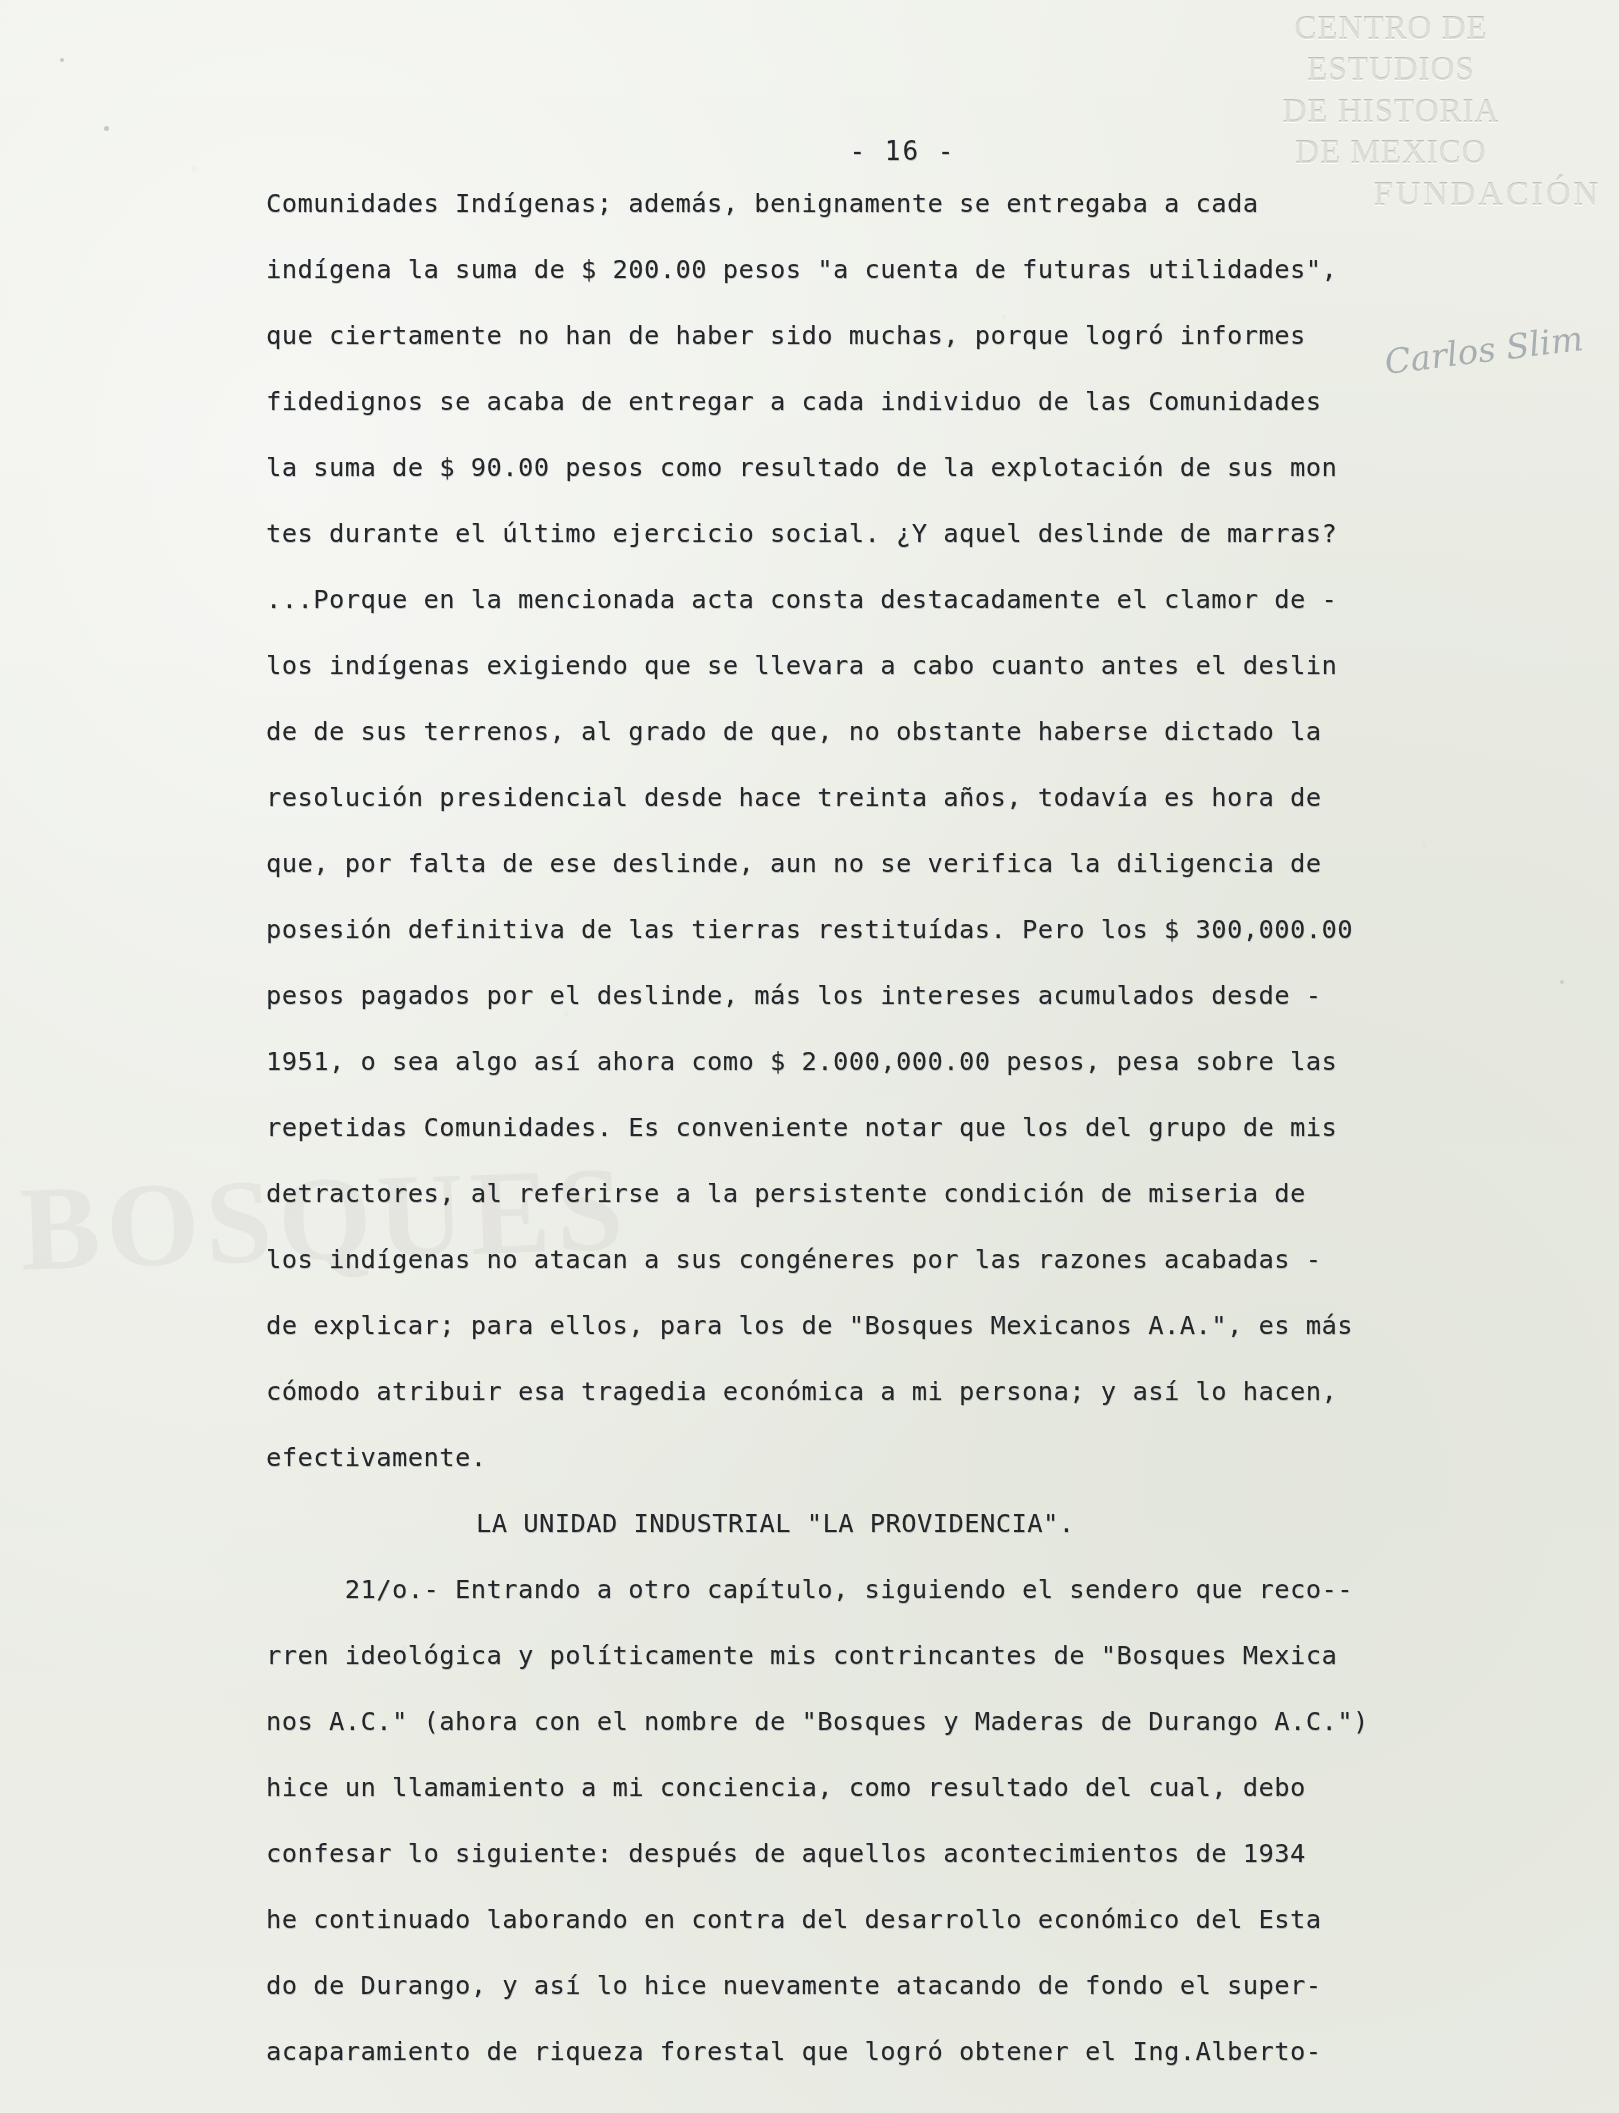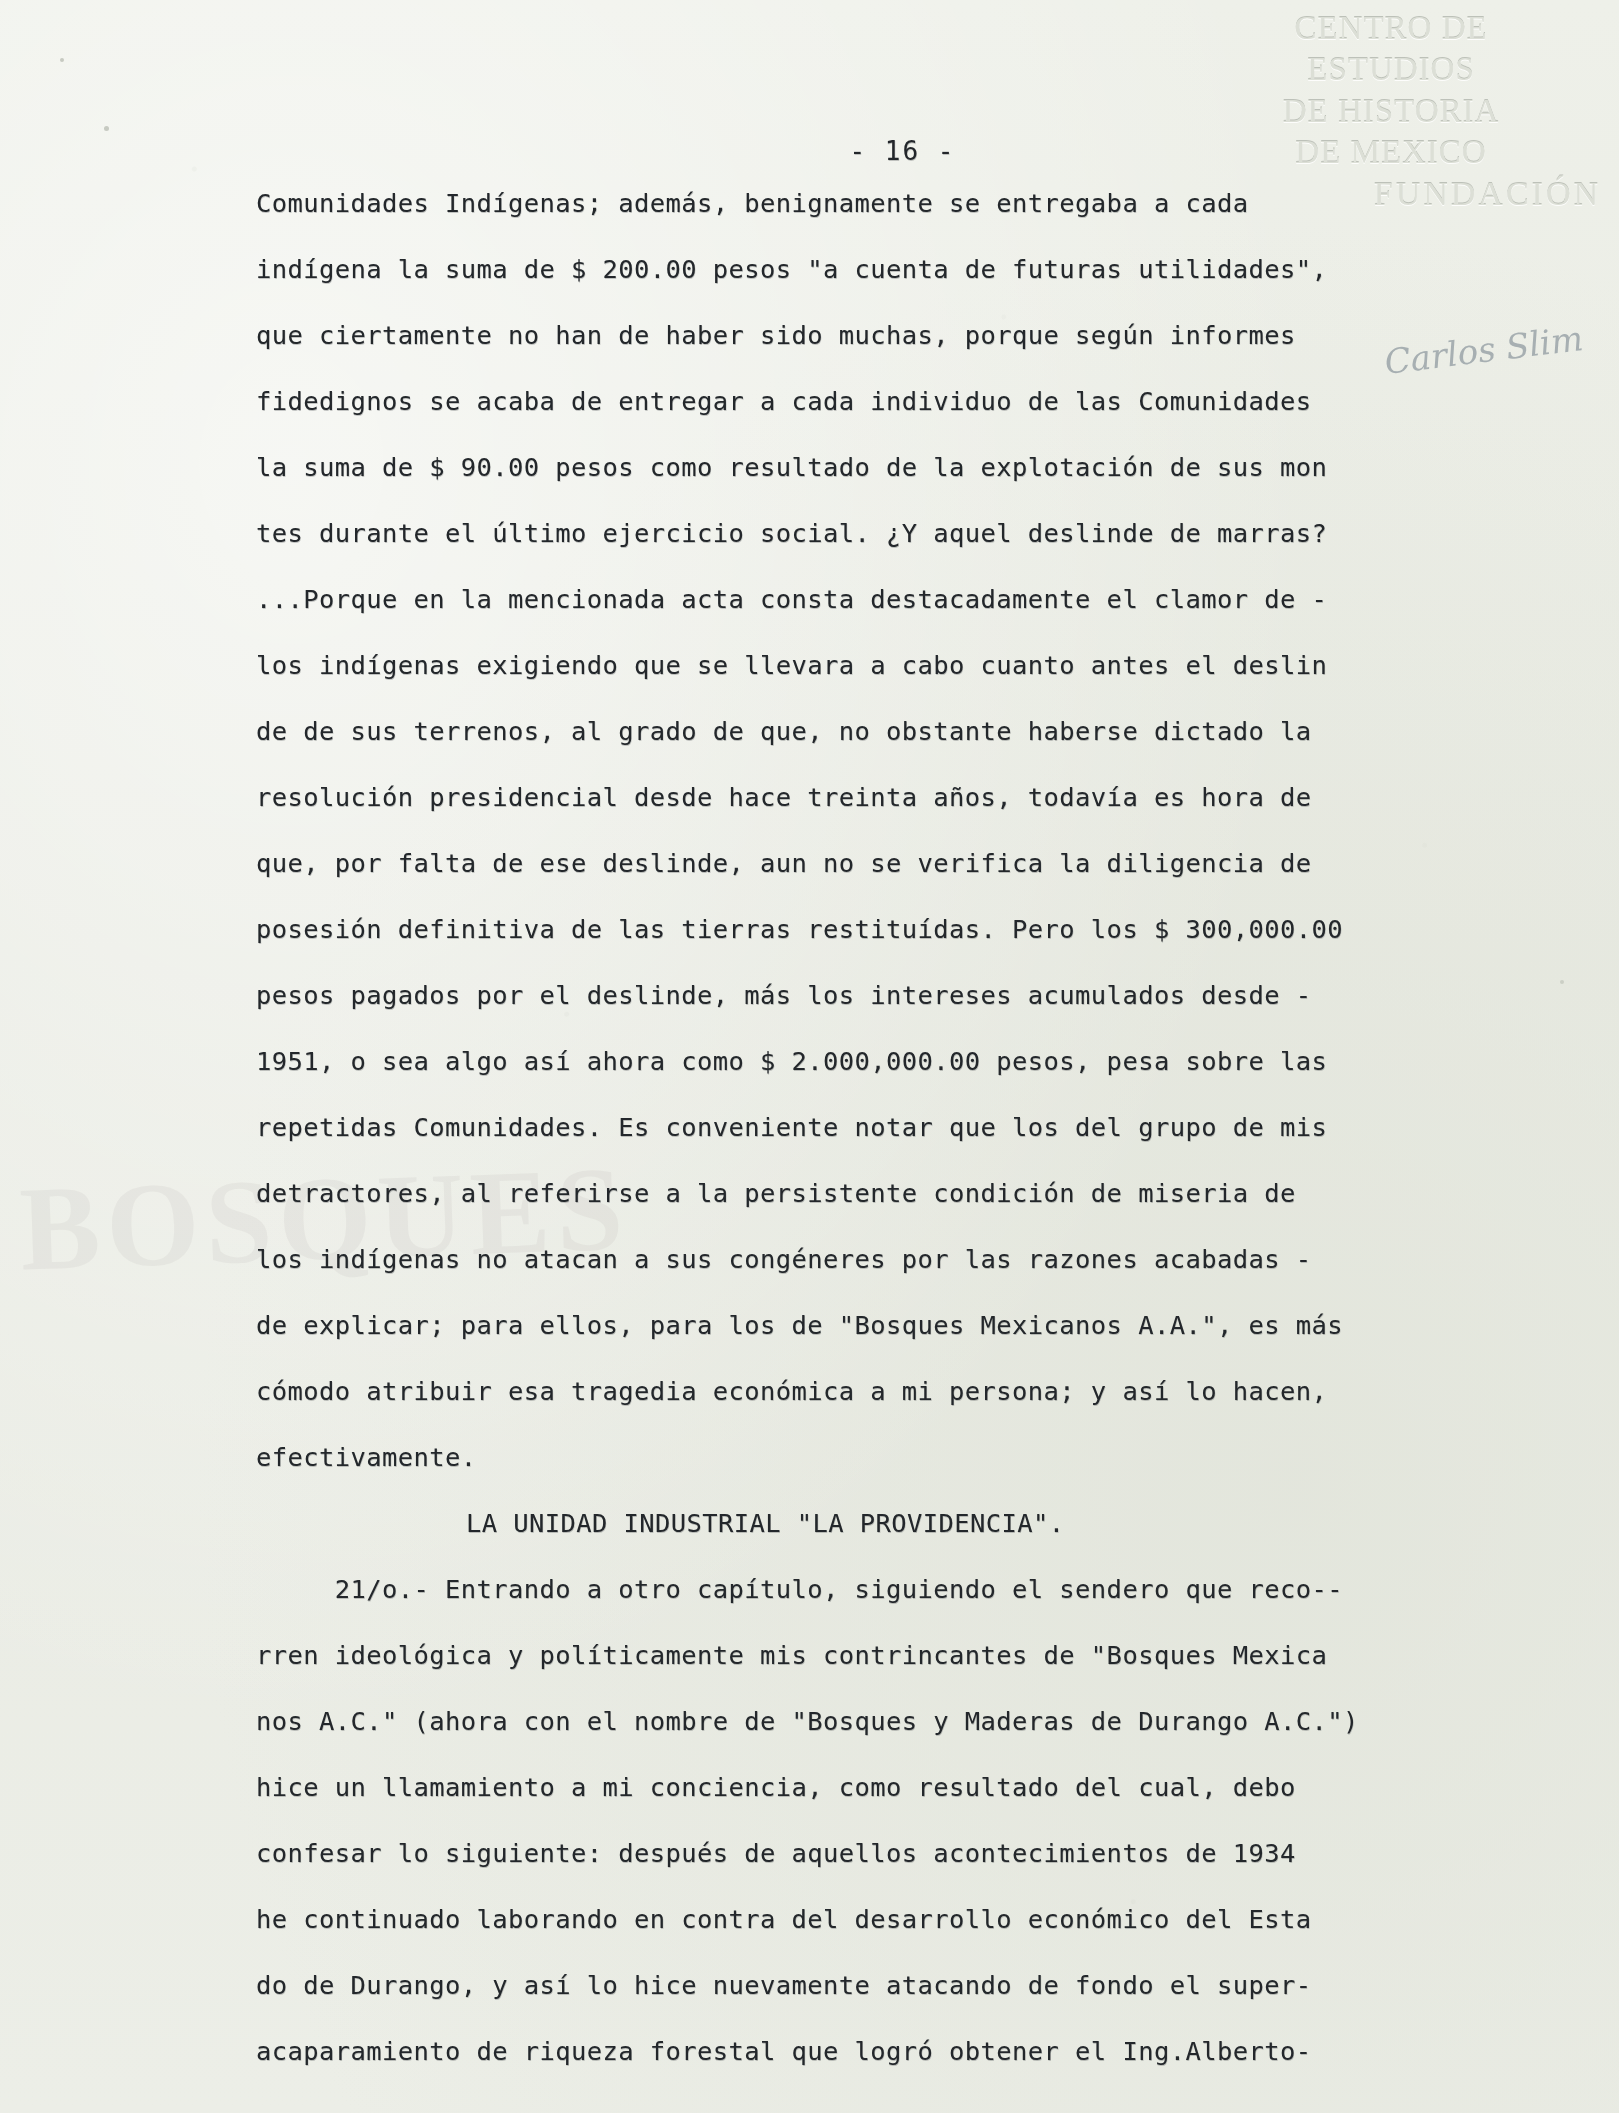--- a/index.html
+++ b/index.html
@@ -119,21 +119,21 @@
   .page-number {
     position: absolute;
     left: 0;
     top: 0;
     width: 1305px;
     text-align: center;
     font-size: 26px;
     letter-spacing: 2px;
     color: #22262a;
   }
-  .body-text { position: absolute; top: 52px; left: 6px; width: 1305px; }
+  .body-text { position: absolute; top: 52px; left: 16px; width: 1305px; }
   .line {
     display: block;
     white-space: pre;
     height: 66px;
   }
   .heading-line {
     display: block;
     white-space: pre;
     height: 66px;
     padding-left: 210px;
@@ -158,21 +158,21 @@
     <div class="wm-foundation">FUNDACIÓN</div>
   </div>
   <div class="signature">Carlos Slim</div>
 
   <div class="typed">
     <div class="page-number">- 16 -</div>
 
     <div class="body-text">
       <span class="line">Comunidades Indígenas; además, benignamente se entregaba a cada</span>
       <span class="line">indígena la suma de $ 200.00 pesos "a cuenta de futuras utilidades",</span>
-      <span class="line">que ciertamente no han de haber sido muchas, porque según informes</span>
+      <span class="line">que ciertamente no han de haber sido muchas, porque logró informes</span>
       <span class="line">fidedignos se acaba de entregar a cada individuo de las Comunidades</span>
       <span class="line">la suma de $ 90.00 pesos como resultado de la explotación de sus mon</span>
       <span class="line">tes durante el último ejercicio social. ¿Y aquel deslinde de marras?</span>
       <span class="line">...Porque en la mencionada acta consta destacadamente el clamor de -</span>
       <span class="line">los indígenas exigiendo que se llevara a cabo cuanto antes el deslin</span>
       <span class="line">de de sus terrenos, al grado de que, no obstante haberse dictado la</span>
       <span class="line">resolución presidencial desde hace treinta años, todavía es hora de</span>
       <span class="line">que, por falta de ese deslinde, aun no se verifica la diligencia de</span>
       <span class="line">posesión definitiva de las tierras restituídas. Pero los $ 300,000.00</span>
       <span class="line">pesos pagados por el deslinde, más los intereses acumulados desde -</span>

